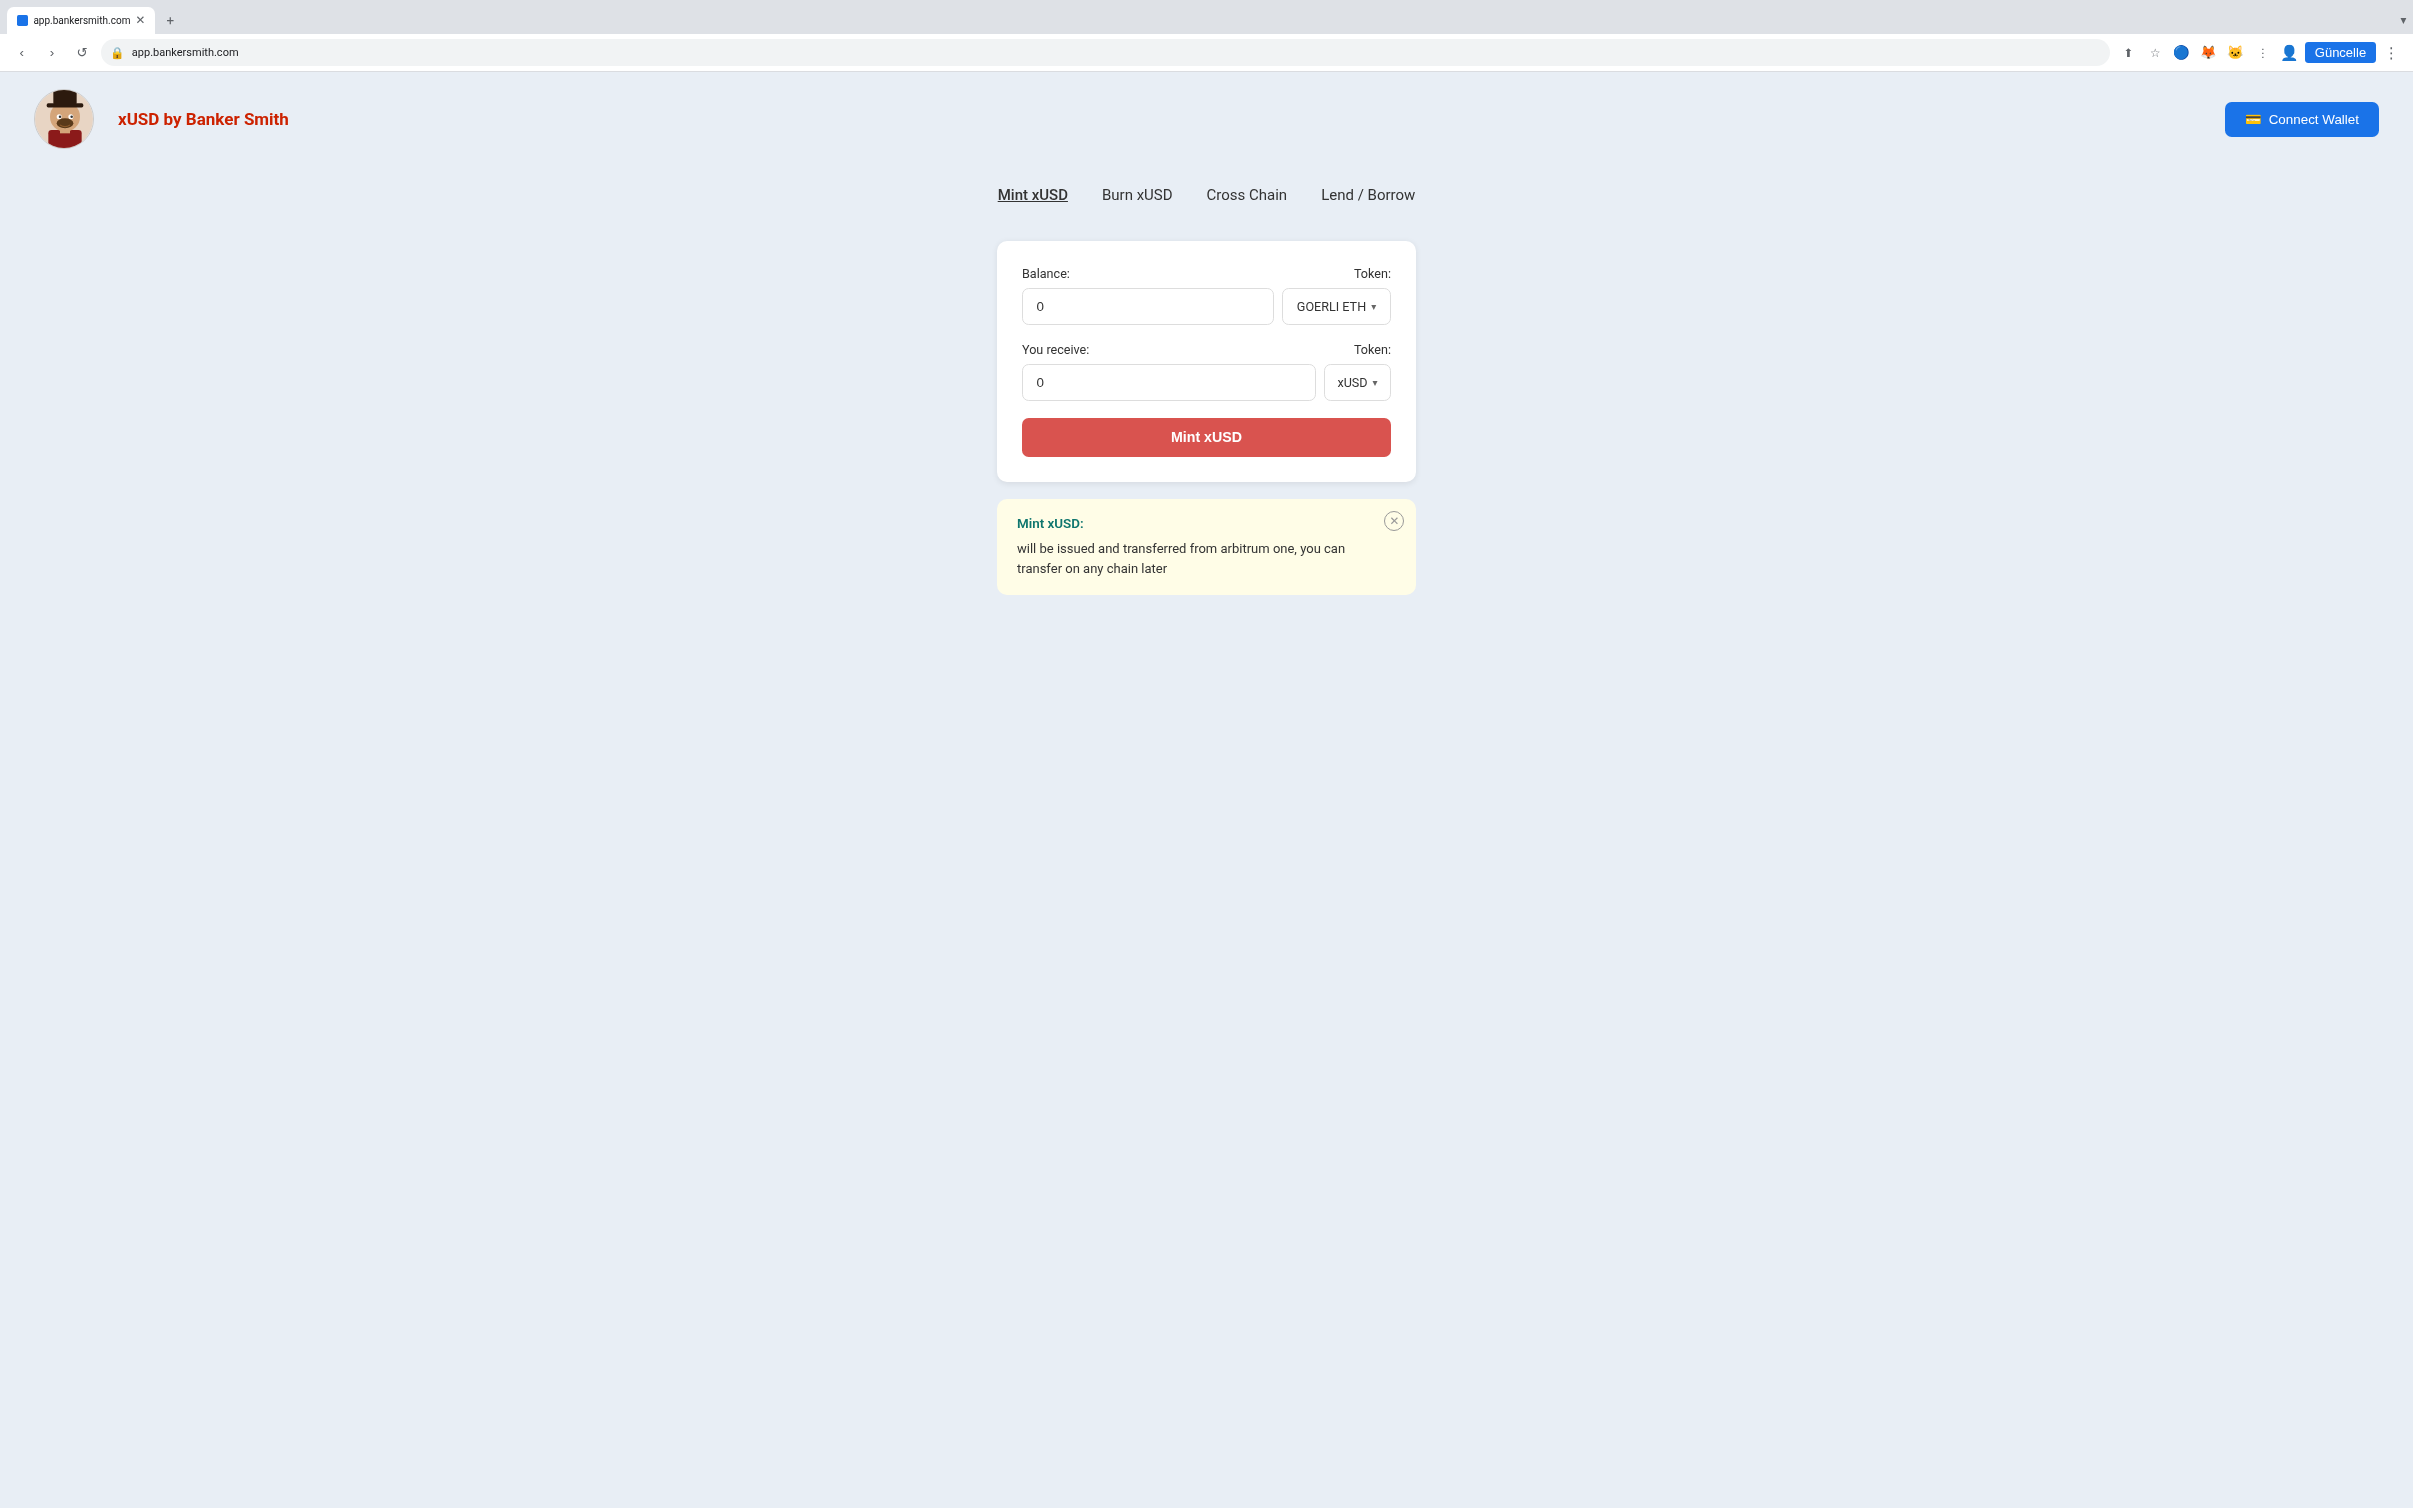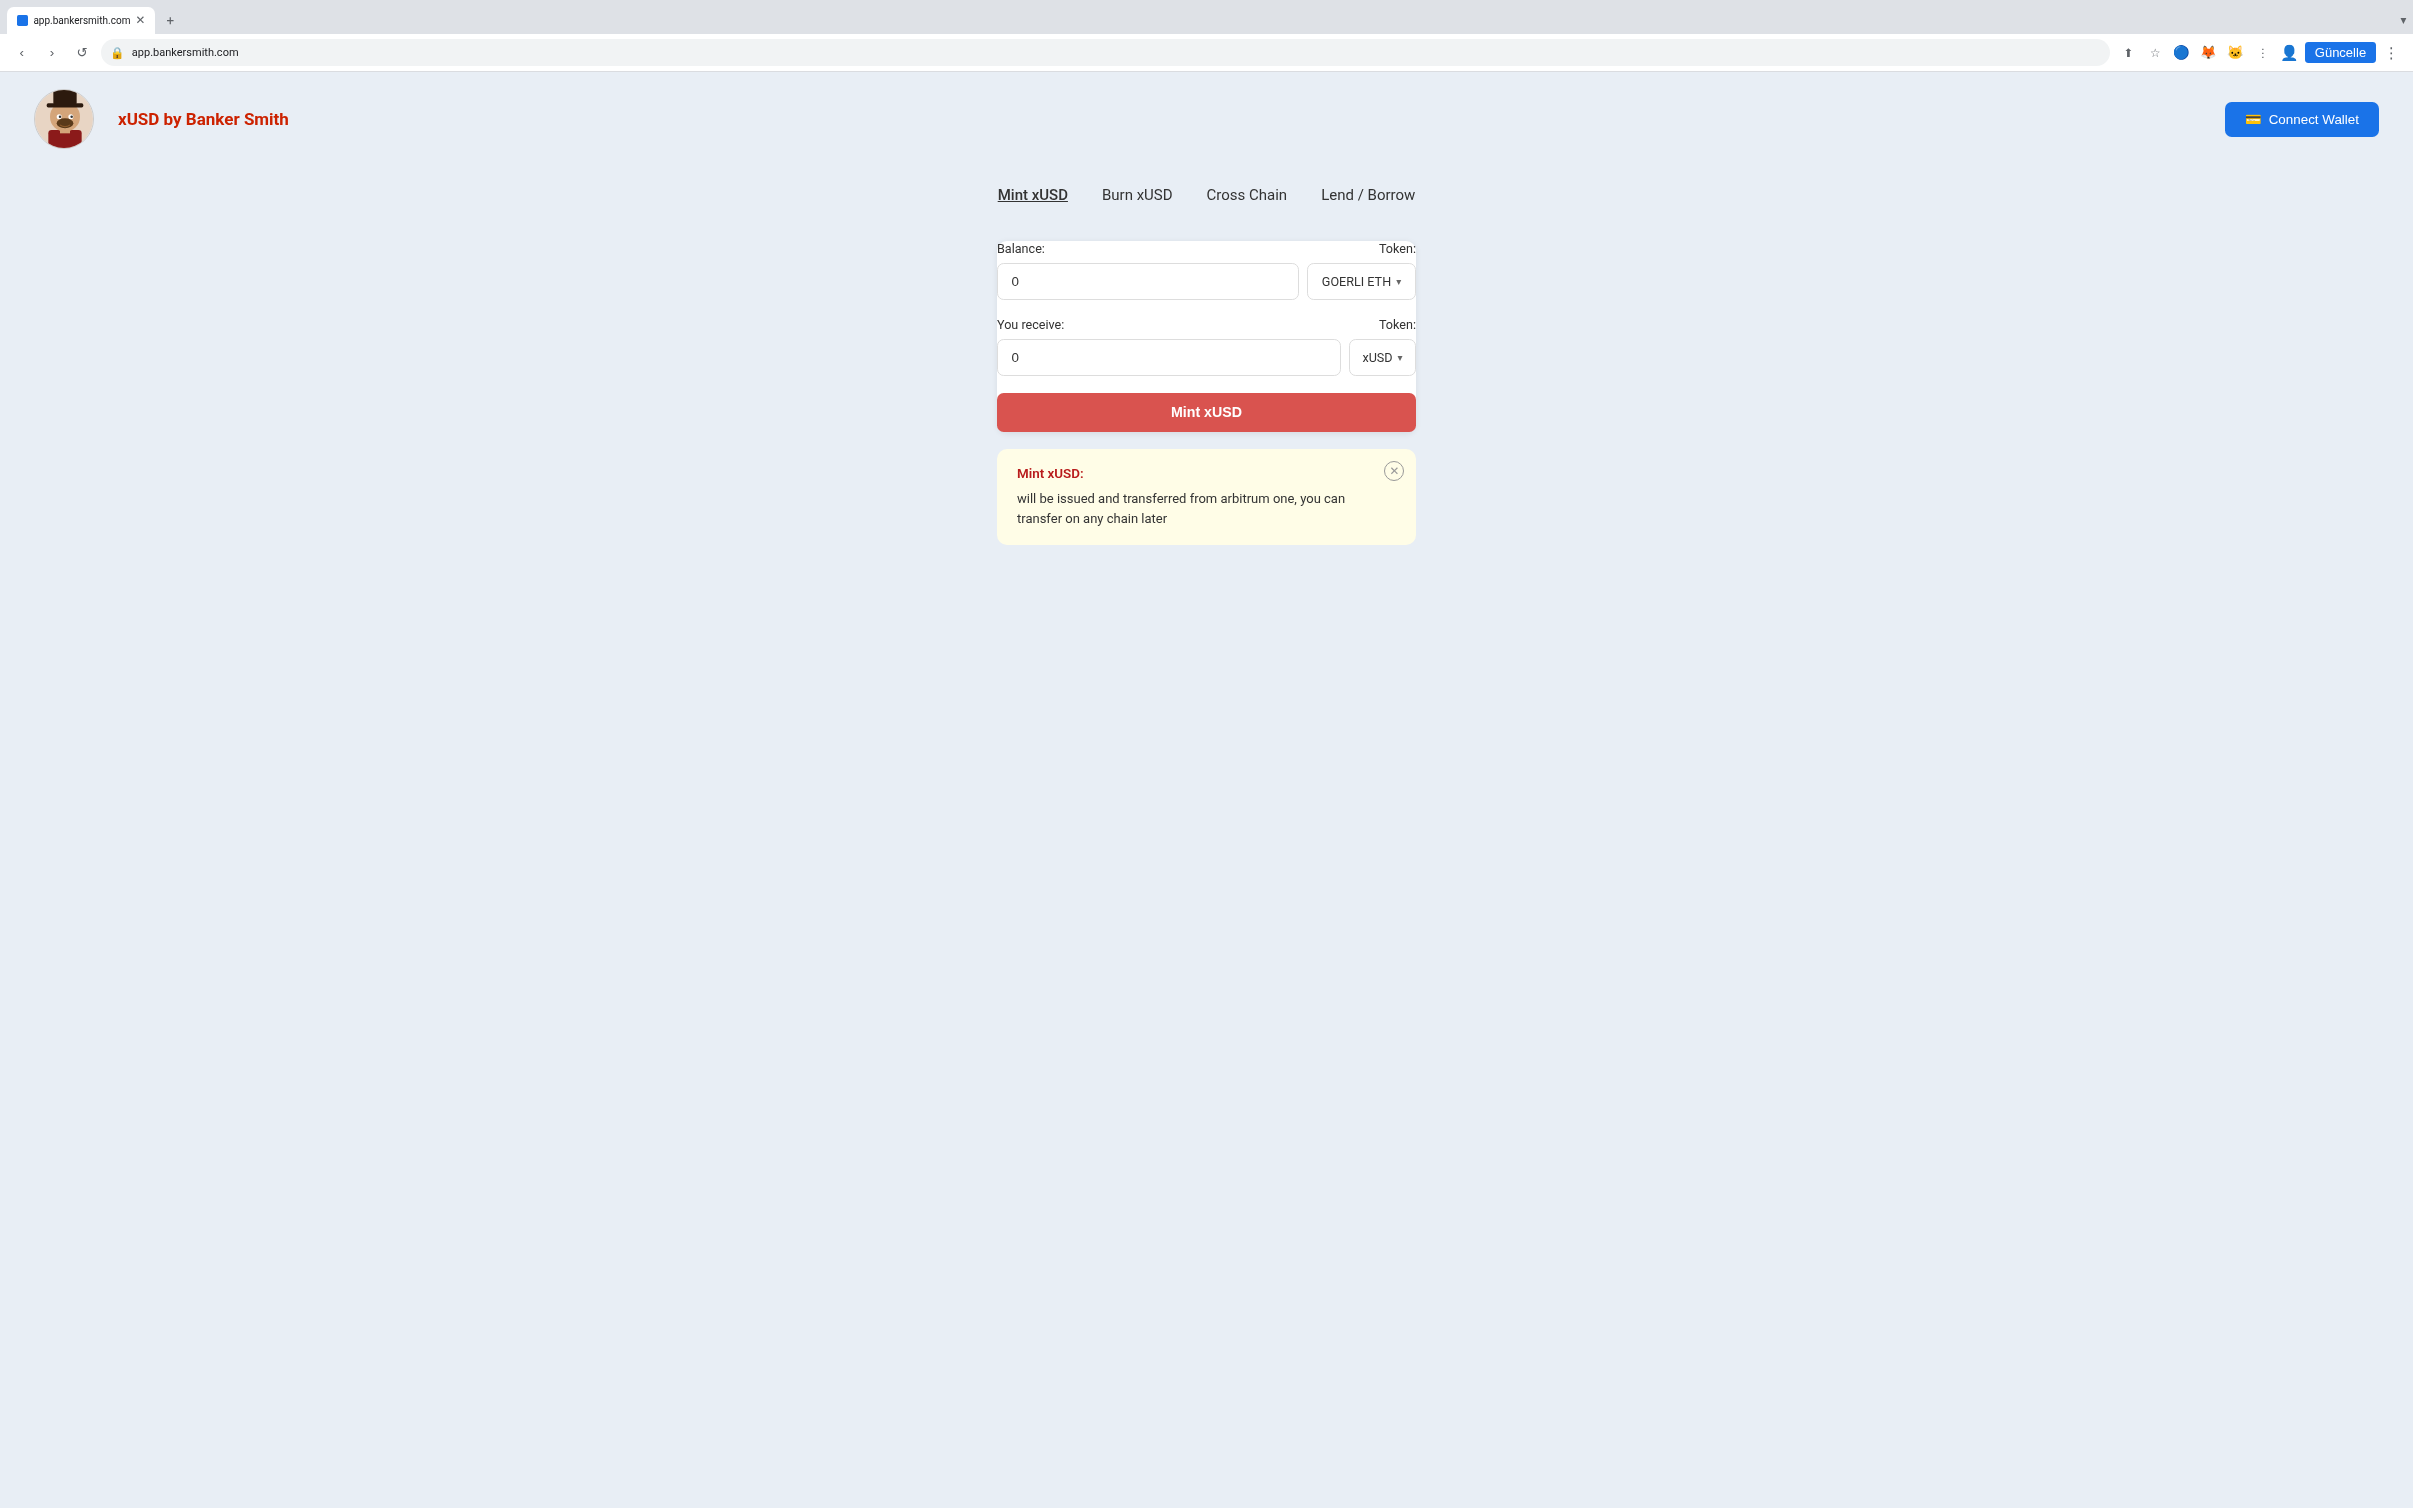--- a/index.html
+++ b/index.html
@@ -219,20 +219,21 @@
       flex-direction: column;
       align-items: center;
       padding: 25px 17px;
       background: #e8eef5;
     }
 
     
     .card {
       background: white;
       border-radius: 10px;
+      padding: 25px;
       width: 100%;
       max-width: 419px;
       box-shadow: 0 1.7px 6.7px rgba(0,0,0,0.08);
       margin-bottom: 17px;
     }
 
     .form-row {
       margin-bottom: 17px;
     }
 
@@ -308,21 +309,21 @@
       border-radius: 10px;
       padding: 17px 20px;
       width: 100%;
       max-width: 419px;
       position: relative;
     }
 
     .info-box-title {
       font-size: 13.4px;
       font-weight: 600;
-      color: #b91c1c;
+      color: #0f766e;
       margin-bottom: 8.4px;
     }
 
     .info-box-text {
       font-size: 13px;
       color: #333;
       line-height: 1.5;
     }
 
     .info-box-close {

